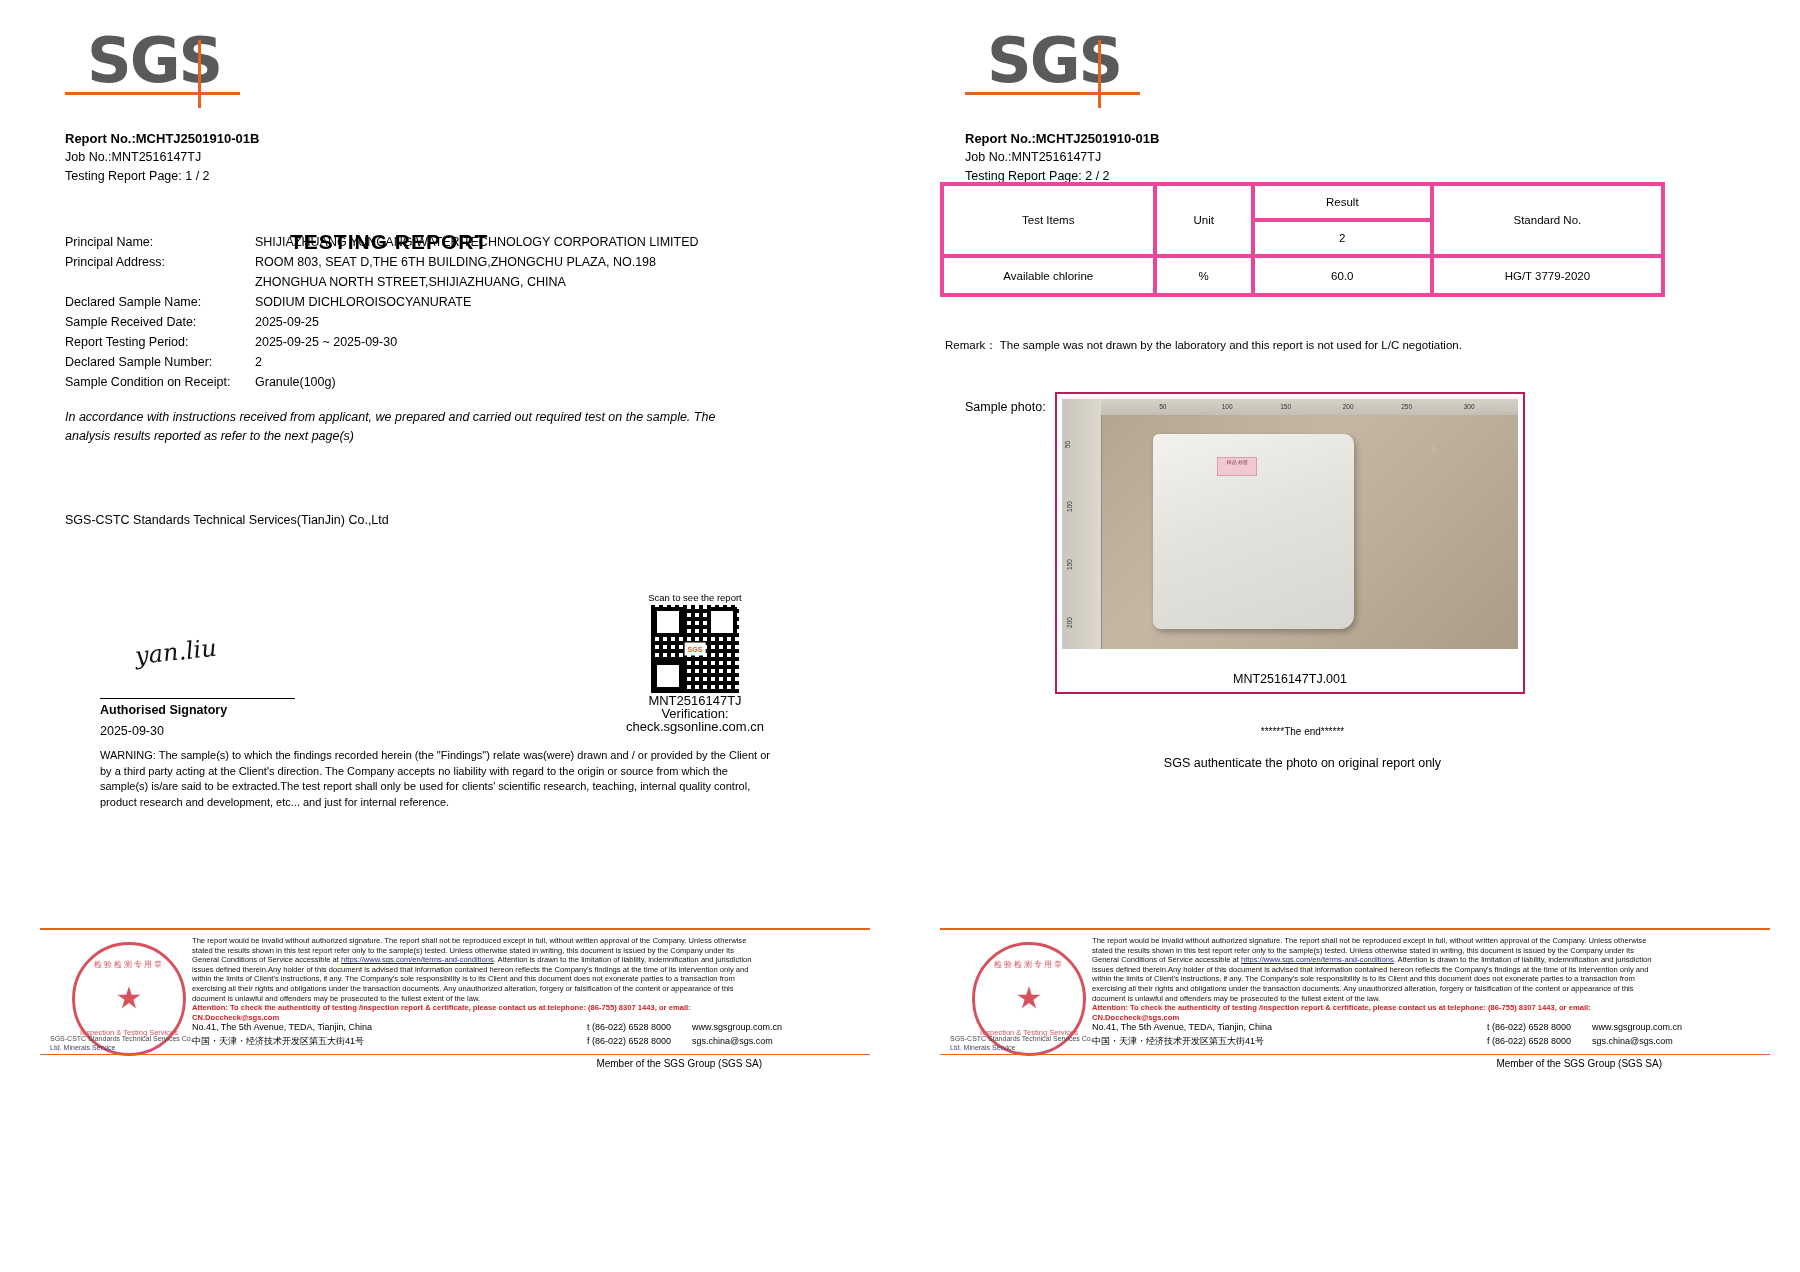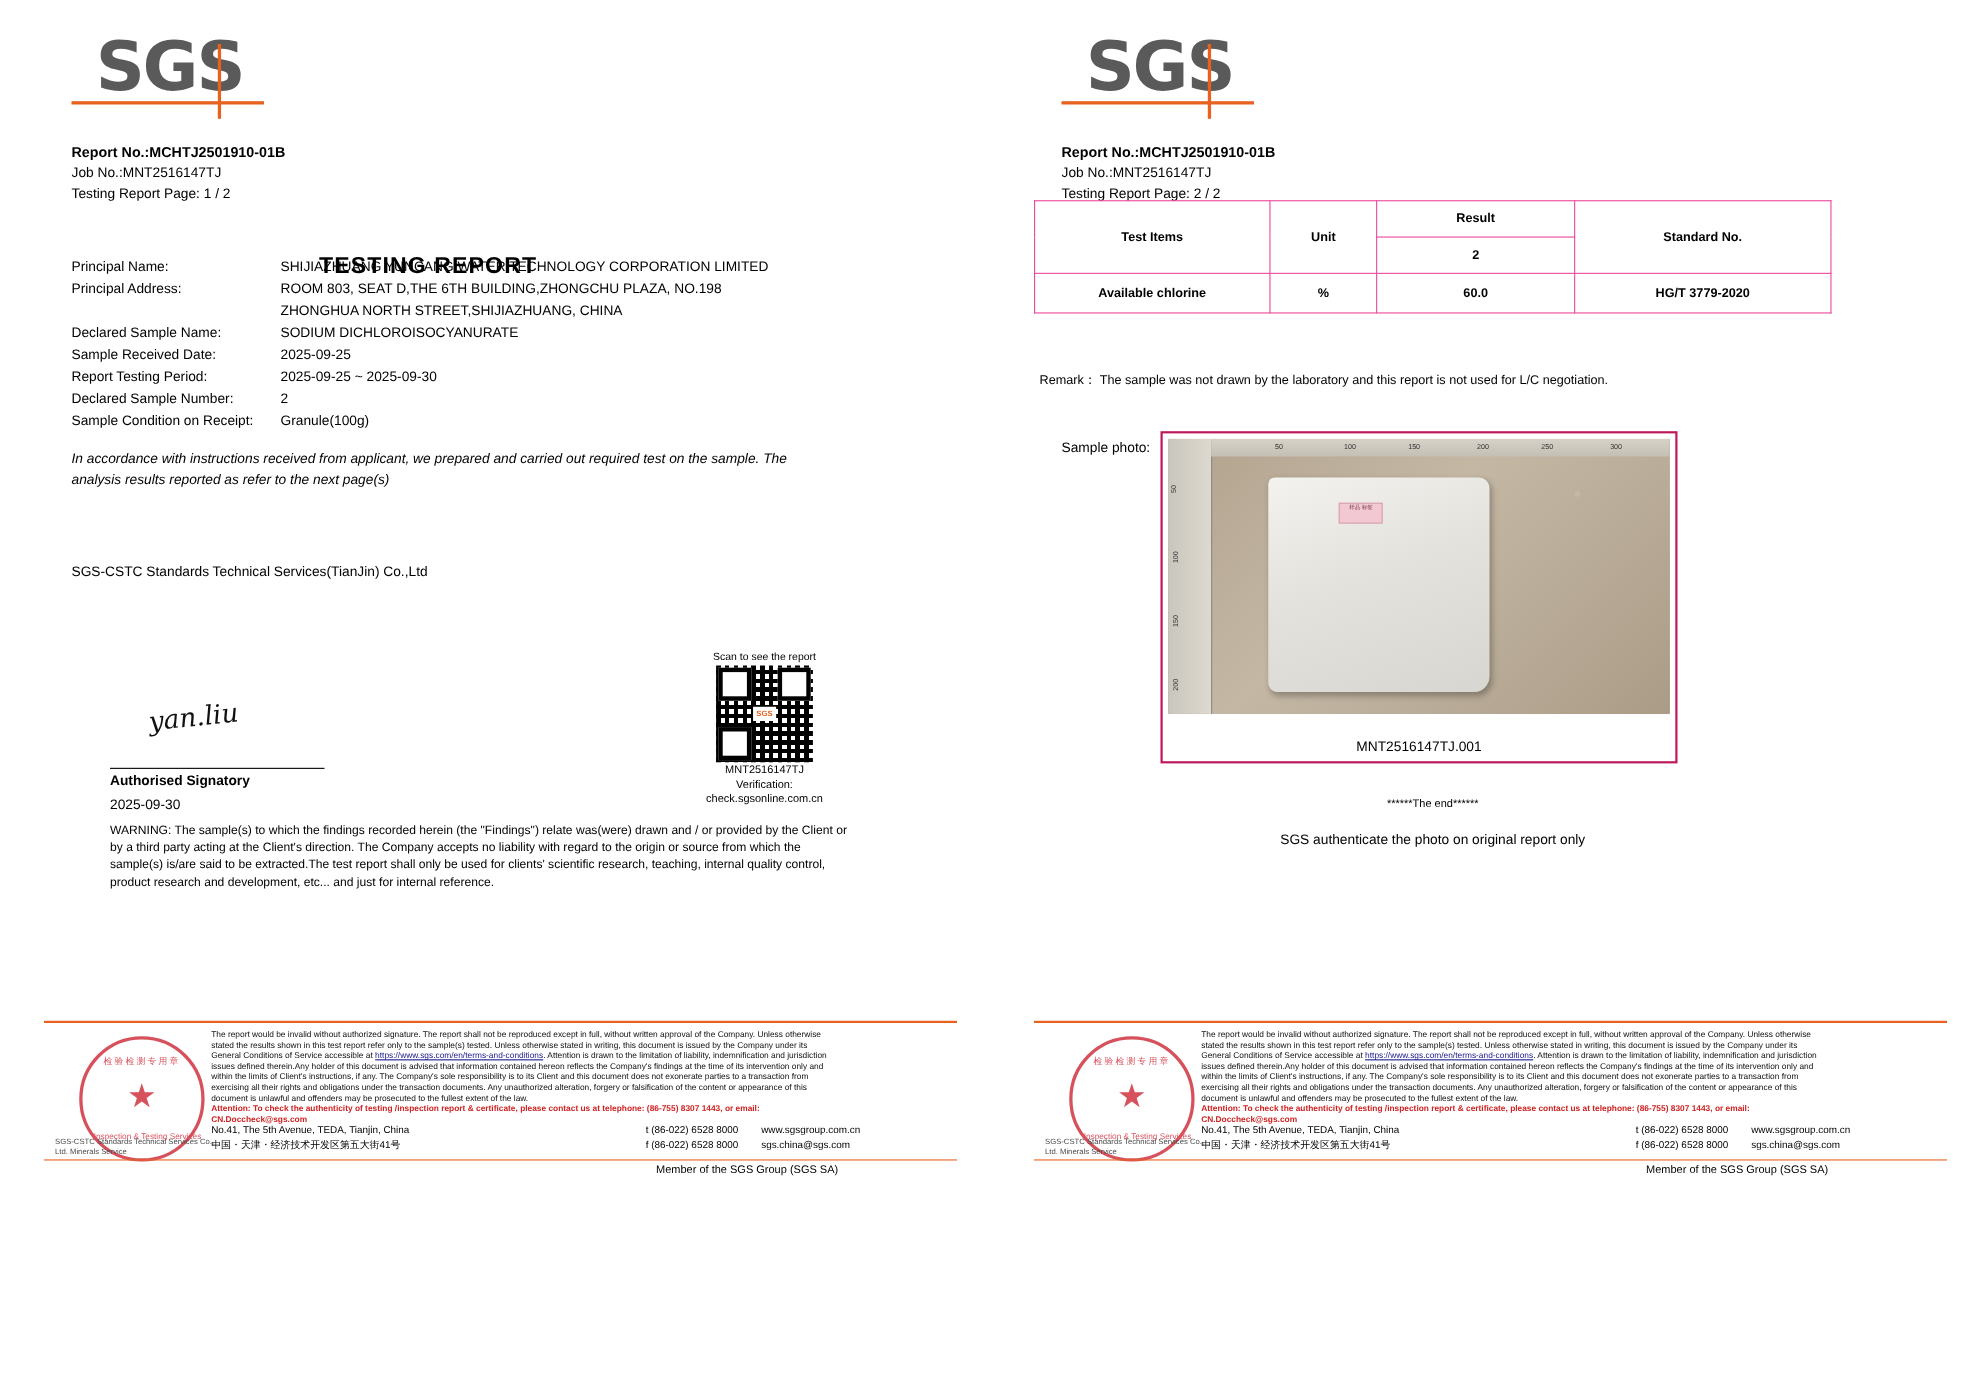--- a/index.html
+++ b/index.html
@@ -156,21 +156,21 @@
   .qr-center {
     position: absolute;
     left: 50%; top: 50%;
     transform: translate(-50%, -50%);
     background: #fff;
     color: #e8621f;
     font-size: 7px;
     font-weight: bold;
     padding: 1px 3px;
   }
-  .qr-lbl { margin-top: 2px; font-size: 10px; }
+  .qr-lbl { margin-top: 2px; font-size: 13px; }
 
   
   .sign {
     position: absolute;
     top: 638px;
     left: 95px;
     font-family: "DejaVu Serif", serif;
     font-style: italic;
     font-size: 24px;
     transform: rotate(-6deg);
@@ -208,23 +208,23 @@
   
   .res-table {
     position: absolute;
     top: 182px;
     left: 0px;
     width: 725px;
     border-collapse: collapse;
     font-size: 11.5px;
   }
   .res-table td, .res-table th {
-    border: 1px solid #ec4899;
-    text-align: center;
-    font-weight: bold;
+    border: 4px solid #ec4899;
+    text-align: center;
+    font-weight: normal;
     padding: 5px 2px;
   }
   .res-table .hrow1 td { height: 22px; }
   .res-table .hrow2 td { height: 22px; }
   .res-table .datarow td { height: 25px; }
 
   .remark {
     position: absolute;
     top: 338px;
     left: 5px;
@@ -383,21 +383,21 @@
     top: 14px;
     text-align: center;
     font-size: 8px;
     color: #cf3340;
     letter-spacing: 2px;
   }
   .stamp-txt-bot {
     position: absolute;
     left: 0; right: 0;
     bottom: 16px;
-    text-align: right;
+    text-align: center;
     font-size: 7.5px;
     color: #cf3340;
   }
   .stamp-company {
     position: absolute;
     left: 0;
     top: 98px;
     width: 150px;
     font-size: 7px;
     color: #4a4a4a;

